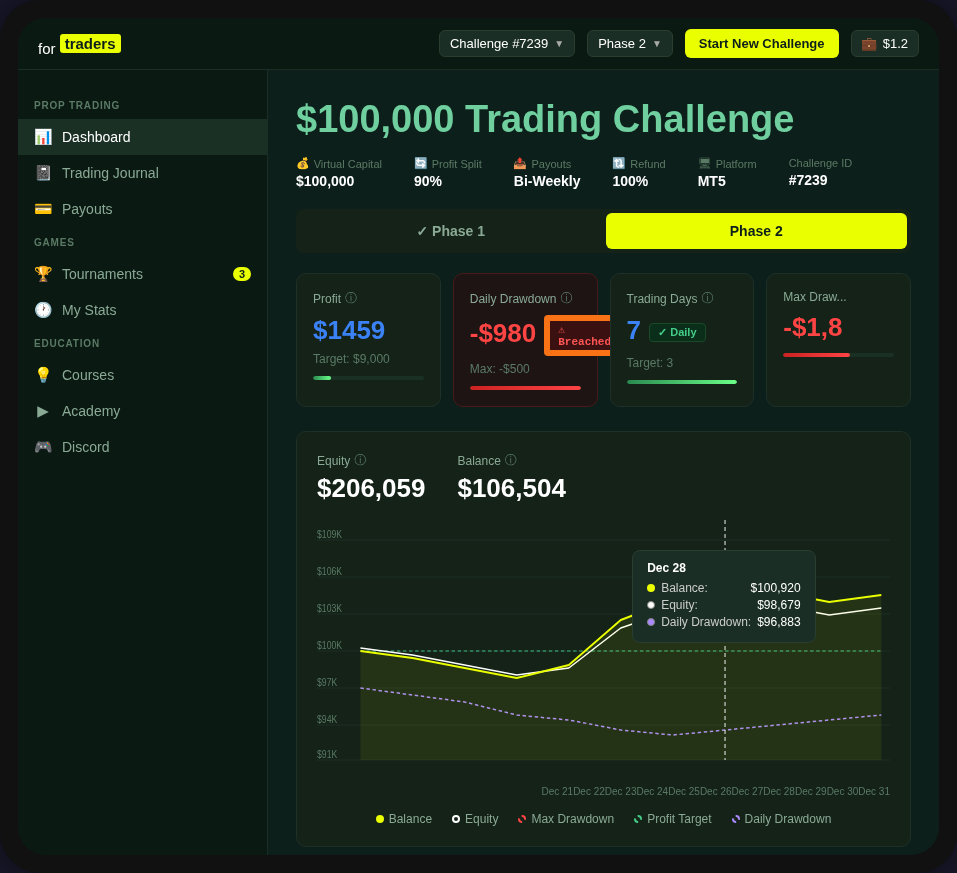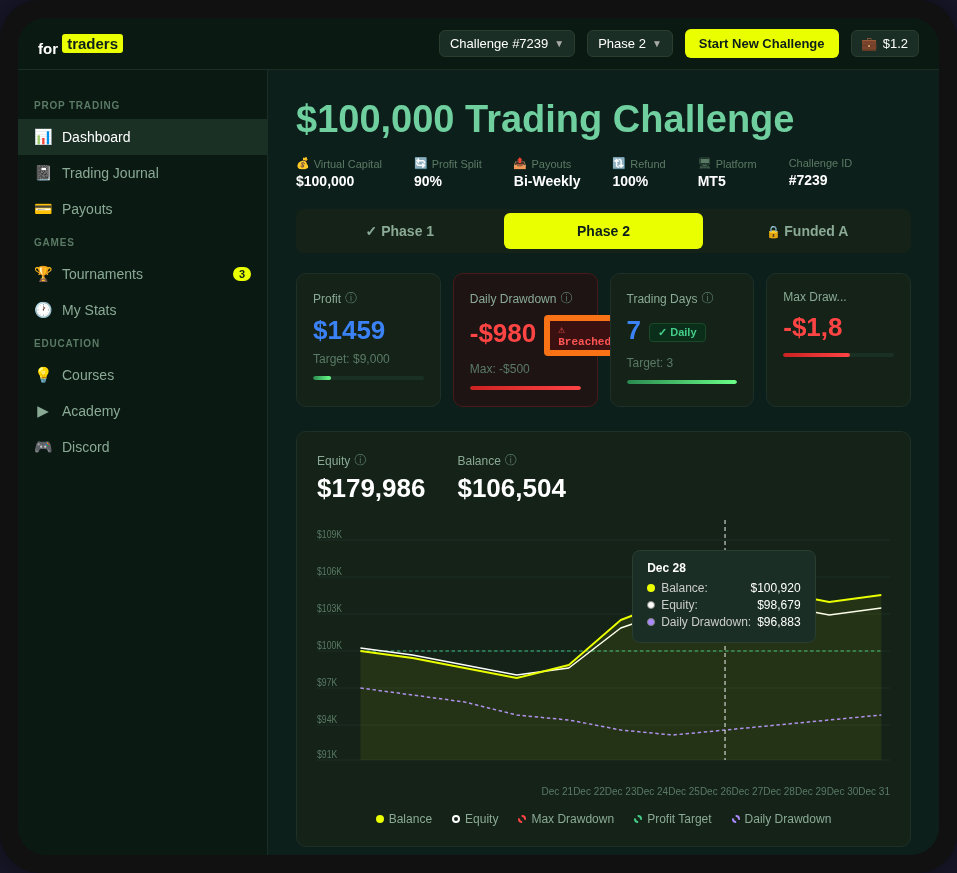--- a/index.html
+++ b/index.html
@@ -42,21 +42,21 @@
       flex-shrink: 0;
     }
     .logo {
       display: flex;
       align-items: center;
       gap: 0;
       font-size: 15px;
       font-weight: 600;
       color: #fff;
     }
-    .logo-for { color: #fff; font-weight: 700; margin-top: 9px; }
+    .logo-for { color: #fff; font-weight: 400; margin-top: 9px; }
     .logo-traders {
       background: #eaff00;
       color: #0d1f1a;
       padding: 1px 5px;
       border-radius: 3px;
       font-weight: 700;
     }
     .top-bar-spacer { flex: 1; }
     .challenge-selector, .phase-selector {
       background: #1a2e25;
@@ -477,23 +477,20 @@
             </div>
           </div>
 
           <div class="phase-tabs">
             <div class="phase-tab check">
               <span>Phase 1</span>
             </div>
             <div class="phase-tab active">
               <span>Phase 2</span>
             </div>
-            <div class="phase-tab lock">
-              <span>Funded A</span>
-            </div>
           </div>
 
           <div class="metric-cards">
 
             <div class="metric-card">
               <div class="metric-header">
                 <span>Profit</span>
                 <span style="color:#5a7a65">ⓘ</span>
               </div>
               <div class="metric-value">$1459</div>
@@ -545,21 +542,21 @@
 
           </div>
 
           <div class="chart-section">
             <div class="chart-header">
               <div>
                 <div class="chart-metric-label">
                   <span>Equity</span>
                   <span style="color:#5a7a65">ⓘ</span>
                 </div>
-                <div class="chart-metric-value">$179,986</div>
+                <div class="chart-metric-value">$206,059</div>
               </div>
               <div>
                 <div class="chart-metric-label">
                   <span>Balance</span>
                   <span style="color:#5a7a65">ⓘ</span>
                 </div>
                 <div class="chart-metric-value">$106,504</div>
               </div>
             </div>
 

